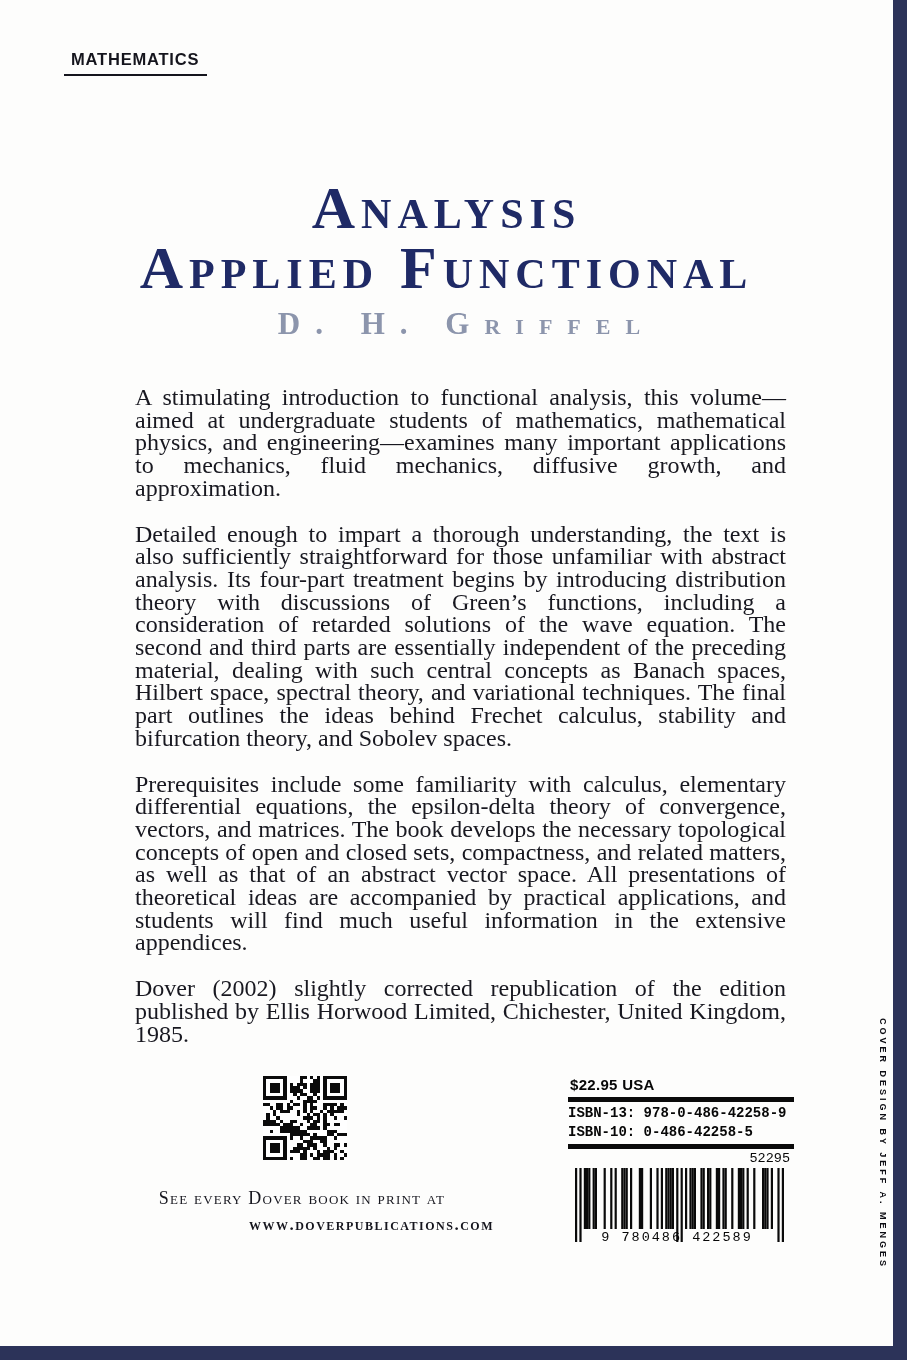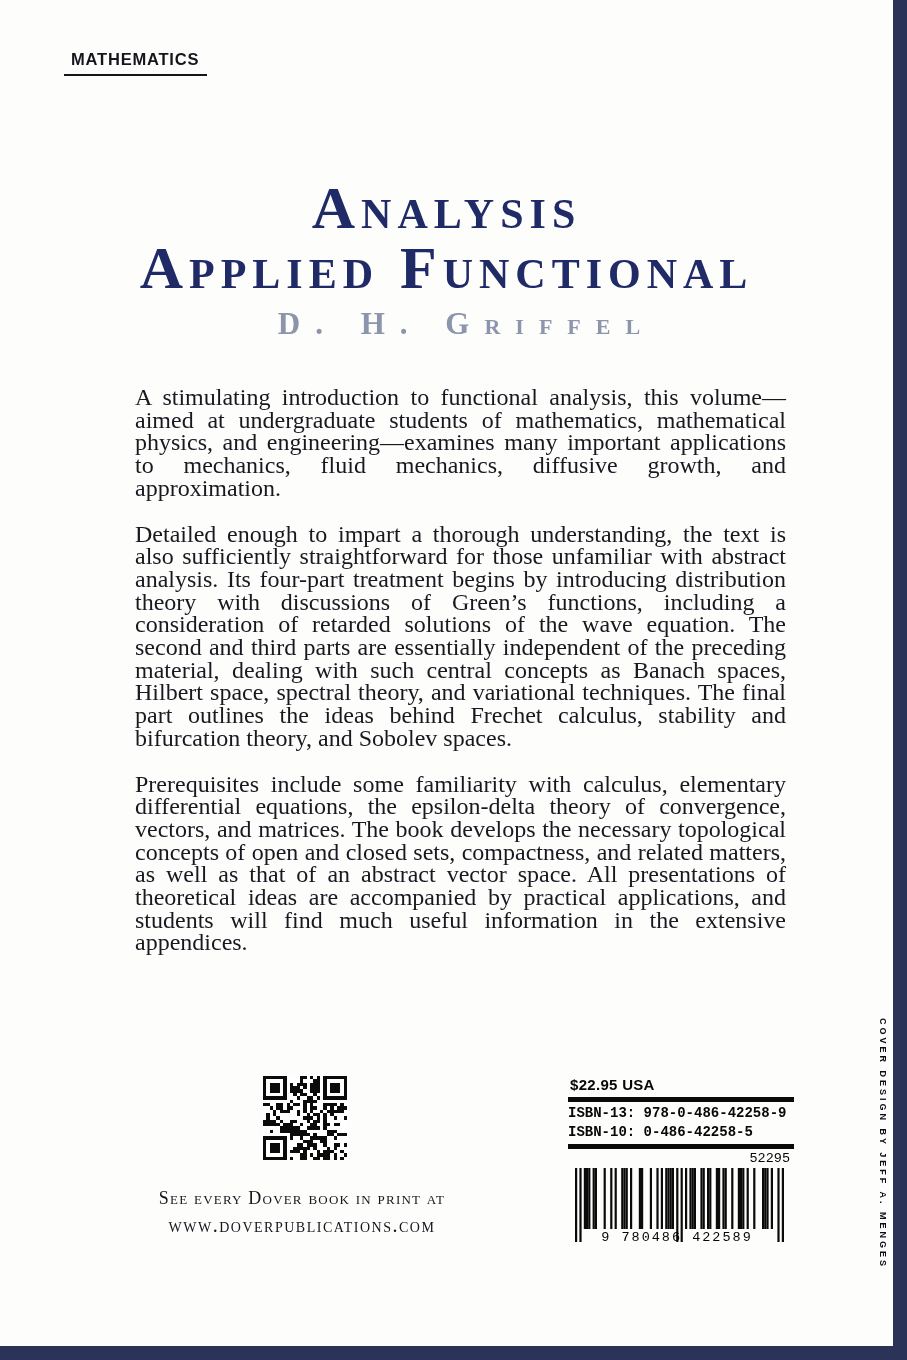--- a/index.html
+++ b/index.html
@@ -52,22 +52,22 @@
 
   .dover-block {
     position: absolute; left: 110px; top: 1184px; width: 384px;
     text-align: center; color: #15151d;
   }
   .dover-line1 {
     font-variant: small-caps; font-size: 18px; letter-spacing: 1.2px;
     line-height: 28px;
   }
   .dover-line2 {
-    font-variant: small-caps; font-weight: normal; font-size: 20px;
-    letter-spacing: 1.5px; line-height: 26px;
+    font-variant: small-caps; font-weight: bold; font-size: 17px;
+    letter-spacing: 1.5px; line-height: 26px; text-align: right;
   }
 
   .isbn-box {
     position: absolute; left: 568px; top: 1076px; width: 226px;
     color: #070707;
   }
   .price {
     font-family: "Liberation Sans", sans-serif; font-weight: bold;
     font-size: 15px; letter-spacing: 0.3px; padding-left: 2px; height: 21px;
   }
@@ -118,20 +118,21 @@
     <span class="title-line">Analysis</span>
     <span class="title-line">Applied Functional</span>
   </div>
 
   <div class="author">D. H. Griffel</div>
 
   <div class="body-text">
     <p>A stimulating introduction to functional analysis, this volume—aimed at undergraduate students of mathematics, mathematical physics, and engineering—examines many important applications to mechanics, fluid mechanics, diffusive growth, and approximation.</p>
     <p>Detailed enough to impart a thorough understanding, the text is also sufficiently straightforward for those unfamiliar with abstract analysis. Its four-part treatment begins by introducing distribution theory with discussions of Green’s functions, including a consideration of retarded solutions of the wave equation. The second and third parts are essentially independent of the preceding material, dealing with such central concepts as Banach spaces, Hilbert space, spectral theory, and variational techniques. The final part outlines the ideas behind Frechet calculus, stability and bifurcation theory, and Sobolev spaces.</p>
     <p>Prerequisites include some familiarity with calculus, elementary differential equations, the epsilon-delta theory of convergence, vectors, and matrices. The book develops the necessary topological concepts of open and closed sets, compactness, and related matters, as well as that of an abstract vector space. All presentations of theoretical ideas are accompanied by practical applications, and students will find much useful information in the extensive appendices.</p>
+    <p>Dover (2002) slightly corrected republication of the edition published by Ellis Horwood Limited, Chichester, United Kingdom, 1985.</p>
   </div>
 
   <div class="qr">
     <svg id="qr-svg" viewBox="0 0 25 25" shape-rendering="crispEdges">
         <rect x="0" y="0" width="25" height="25" fill="#ffffff"></rect>
         <rect x="11" y="0" width="1" height="1" fill="#0b0b0b"></rect>
         <rect x="12" y="0" width="1" height="1" fill="#0b0b0b"></rect>
         <rect x="14" y="0" width="1" height="1" fill="#0b0b0b"></rect>
         <rect x="16" y="0" width="1" height="1" fill="#0b0b0b"></rect>
         <rect x="11" y="1" width="1" height="1" fill="#0b0b0b"></rect>

